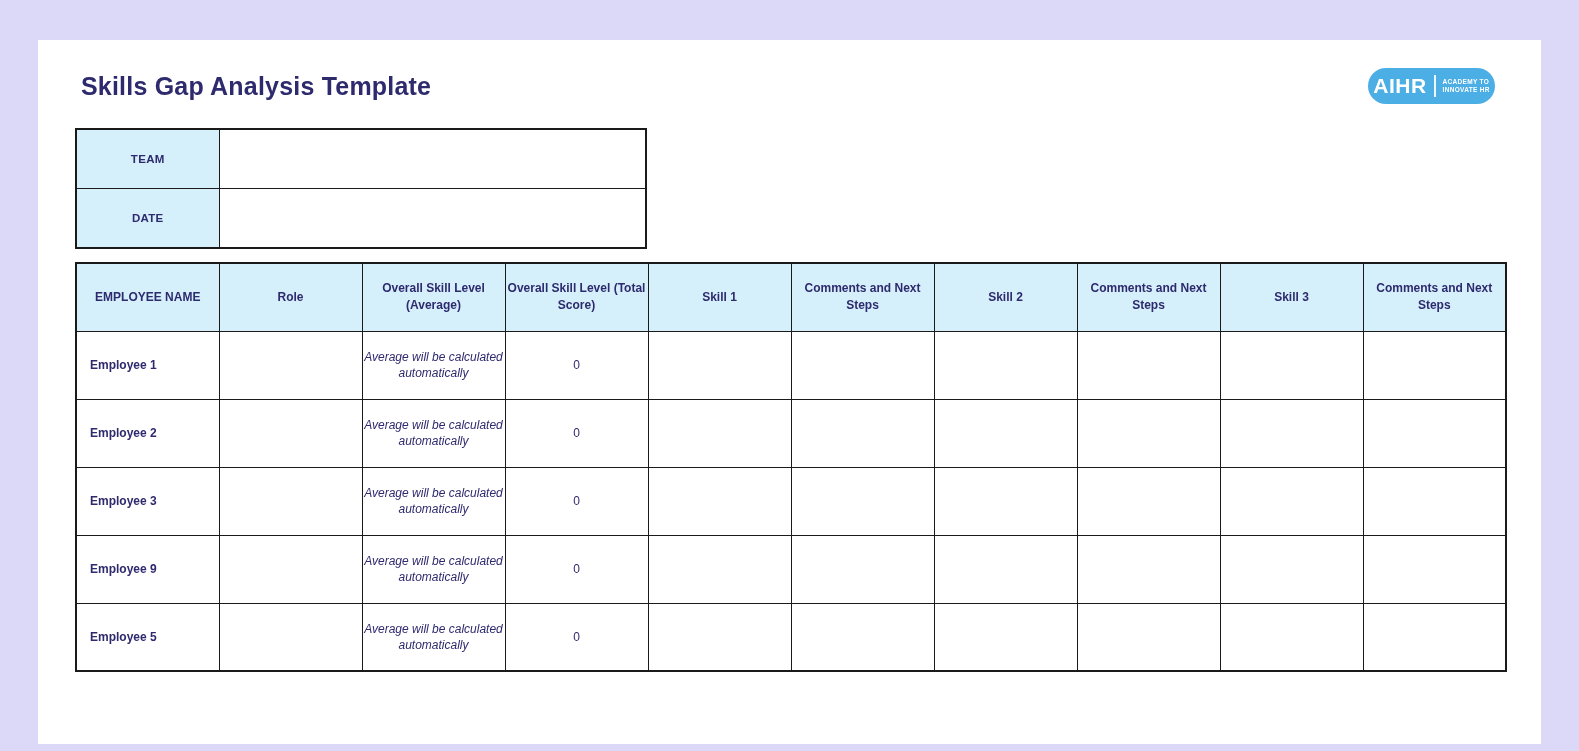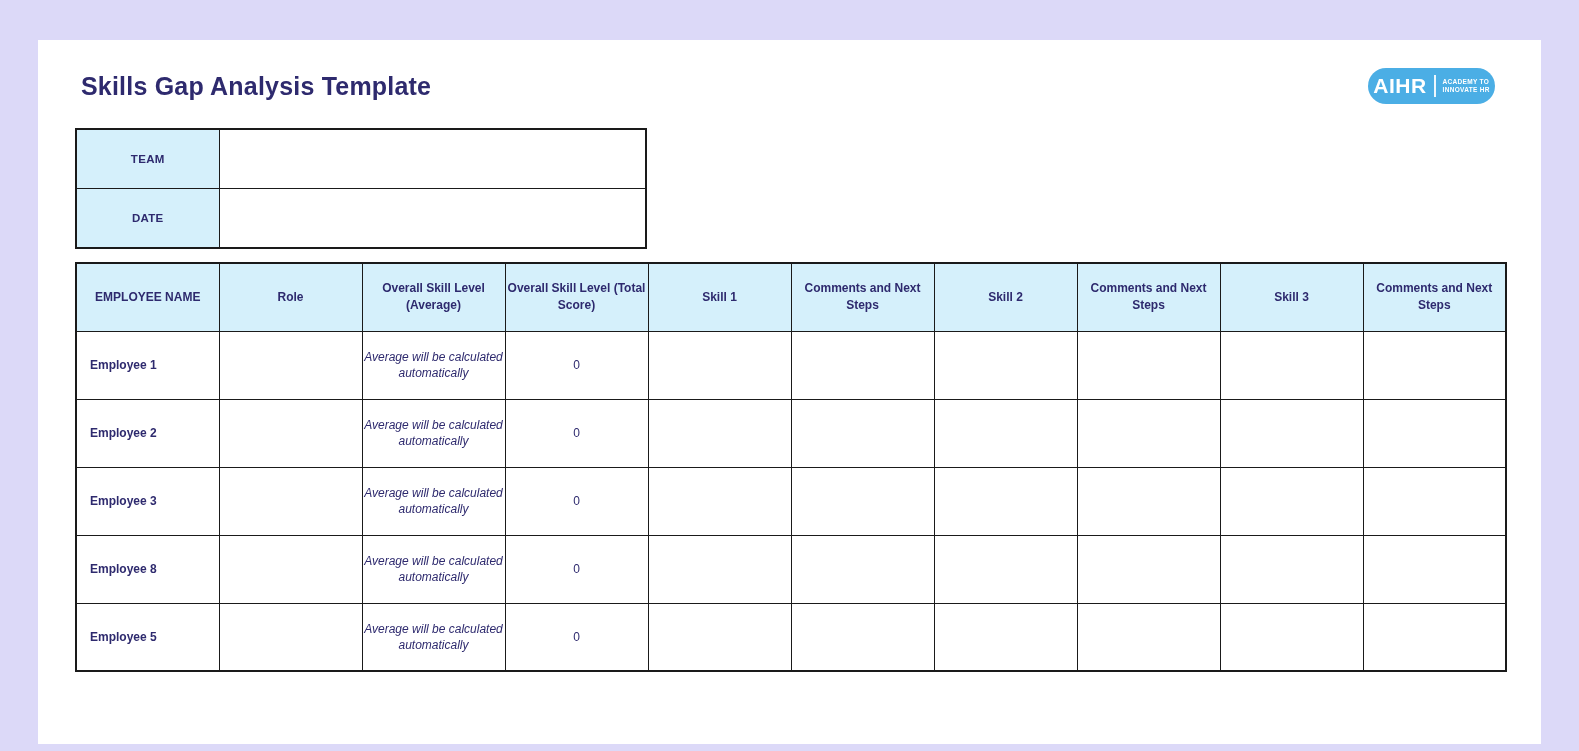--- a/index.html
+++ b/index.html
@@ -197,21 +197,21 @@
         <td class="cell-average">Average will be calculated automatically</td>
         <td class="cell-total">0</td>
         <td></td>
         <td></td>
         <td></td>
         <td></td>
         <td></td>
         <td></td>
       </tr>
       <tr>
-        <td class="hl cell-name">Employee 8</td>
+        <td class="hl cell-name">Employee 9</td>
         <td class="hl"></td>
         <td class="cell-average">Average will be calculated automatically</td>
         <td class="cell-total">0</td>
         <td></td>
         <td></td>
         <td></td>
         <td></td>
         <td></td>
         <td></td>
       </tr>

